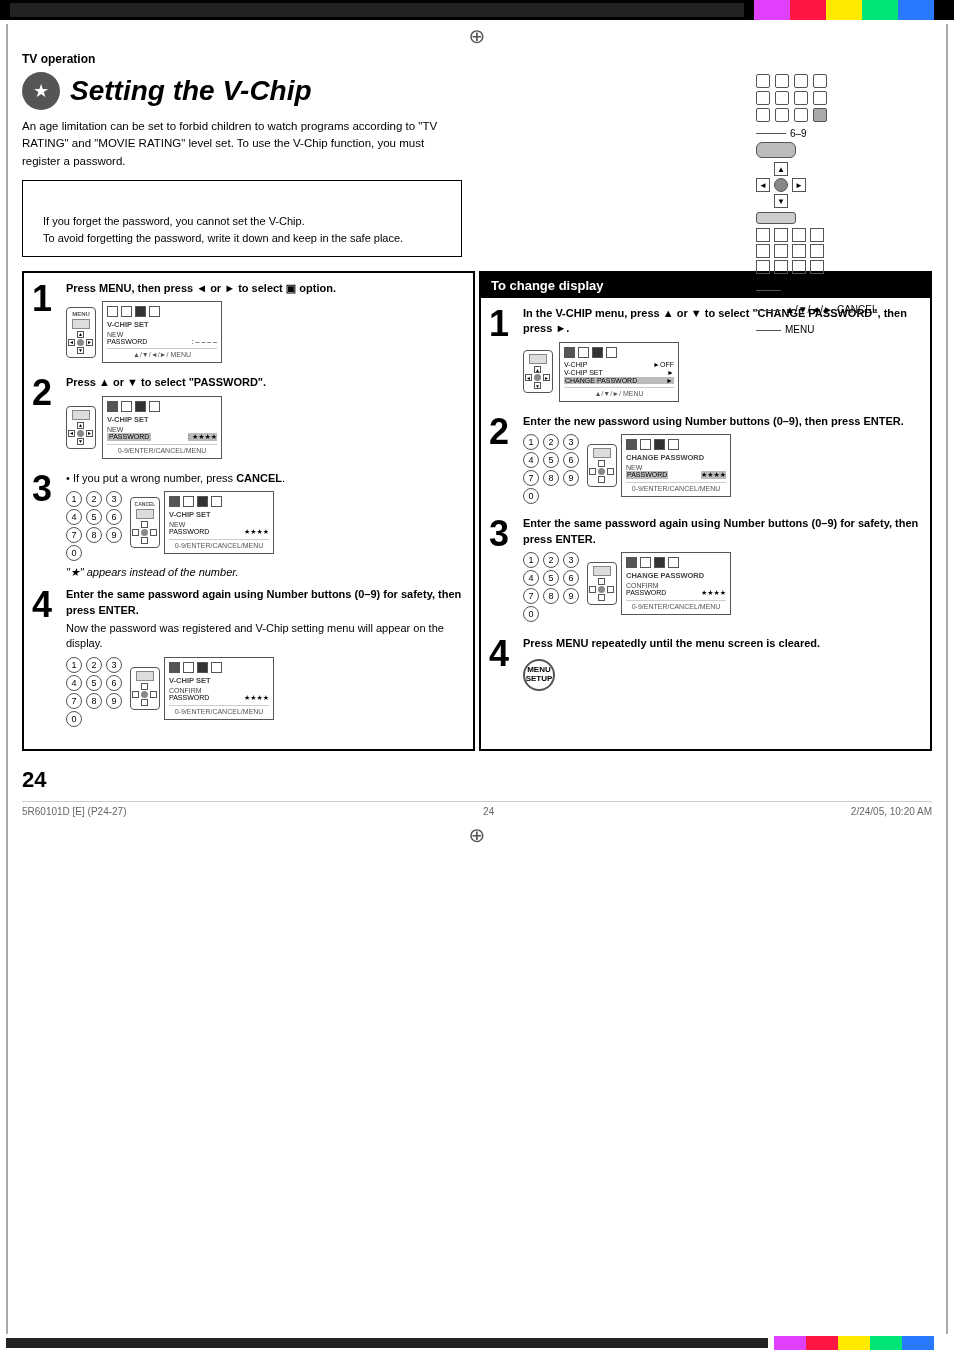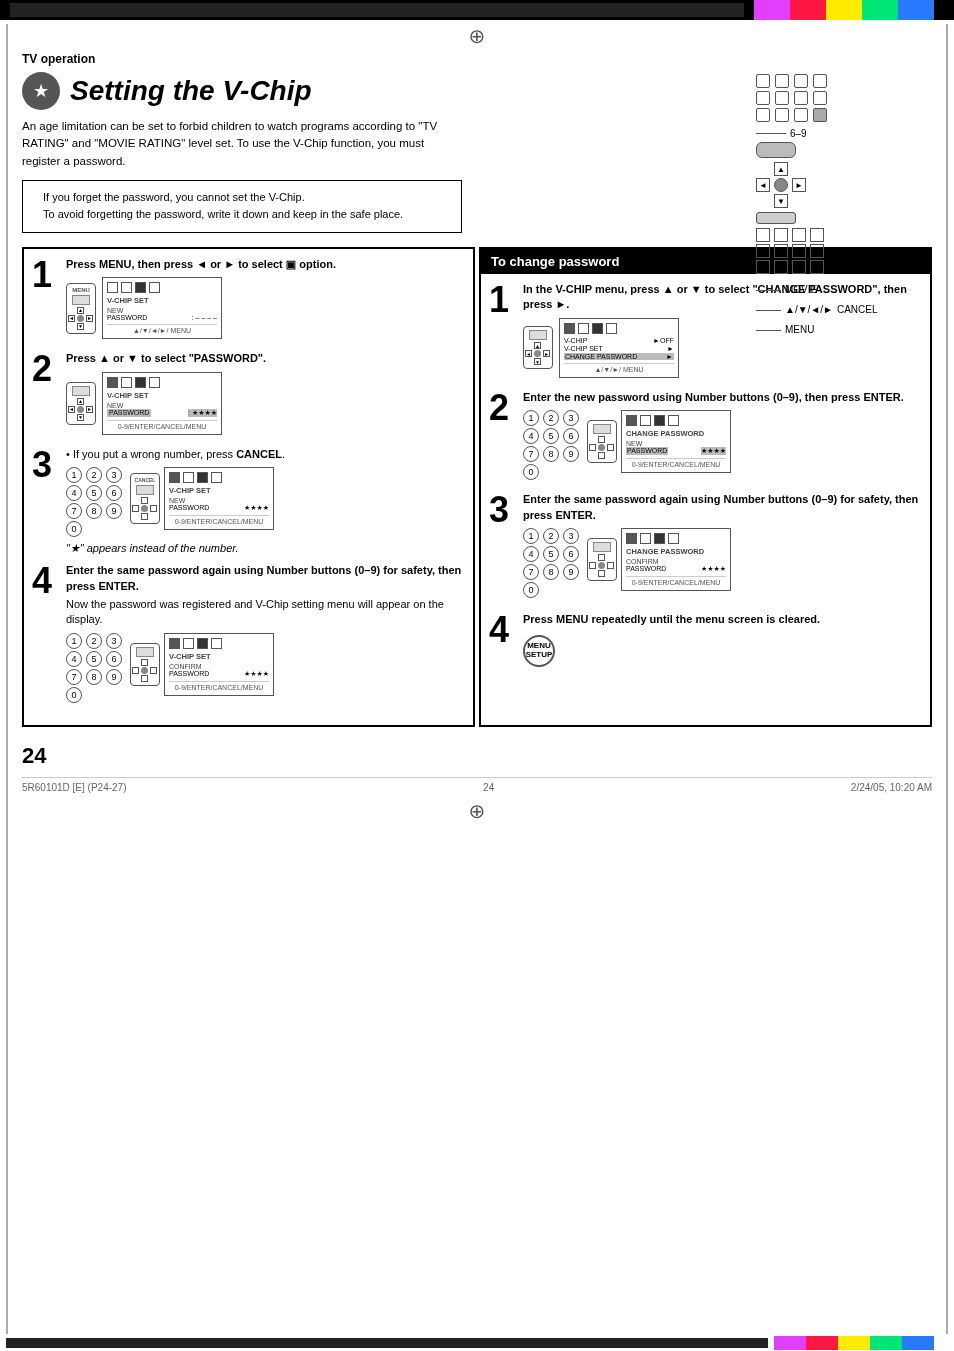--- a/index.html
+++ b/index.html
@@ -113,21 +113,21 @@
       <div style="display:flex;align-items:center;gap:4px;">
         <div style="width:25px;height:1px;background:#555;"></div>
         <span>MENU</span>
       </div>
     </div>
   </div>
 
   <div style="font-size:11.5px;line-height:1.5;max-width:440px;margin-bottom:10px;">An age limitation can be set to forbid children to watch programs according to "TV RATING" and "MOVIE RATING" level set. To use the V-Chip function, you must register a password.</div>
 
   <div style="border:1px solid #000;padding:8px 12px;max-width:440px;font-size:11px;line-height:1.6;margin-bottom:14px;">
-    <div style="padding-left:8px;">If you forget the password, you cannot set the V-Chip.</div>
+    <div style="padding-left:8px;margin-top:24px;">If you forget the password, you cannot set the V-Chip.</div>
     <div style="padding-left:8px;">To avoid forgetting the password, write it down and keep in the safe place.</div>
   </div>
 
   <div style="display:flex; gap:4px; margin-top:4px;">
 
     <div style="flex:1; border:2px solid #000; padding:0;">
 
       <div style="padding:8px;">
 
         <div class="step" style="display:flex;gap:6px;margin-bottom:12px;align-items:flex-start;">
@@ -333,21 +333,21 @@
                 </div>
               </div>
             </div>
           </div>
         </div>
 
       </div>
     </div>
 
     <div style="flex:1; border:2px solid #000; padding:0;">
-      <div style="background:#000;color:#fff;font-weight:bold;font-size:13px;padding:5px 10px;">To change password</div>
+      <div style="background:#000;color:#fff;font-weight:bold;font-size:13px;padding:5px 10px;">To change display</div>
 
       <div style="padding:8px;">
 
         <div class="step" style="display:flex;gap:6px;margin-bottom:12px;align-items:flex-start;">
           <div style="font-size:36px;font-weight:bold;line-height:1;min-width:28px;">1</div>
           <div style="flex:1;">
             <div style="font-size:11px;font-weight:bold;line-height:1.4;margin-bottom:5px;">
               In the V-CHIP menu, press ▲ or ▼ to select "CHANGE PASSWORD", then press ►.
             </div>
             <div style="display:flex;gap:6px;align-items:center;">

